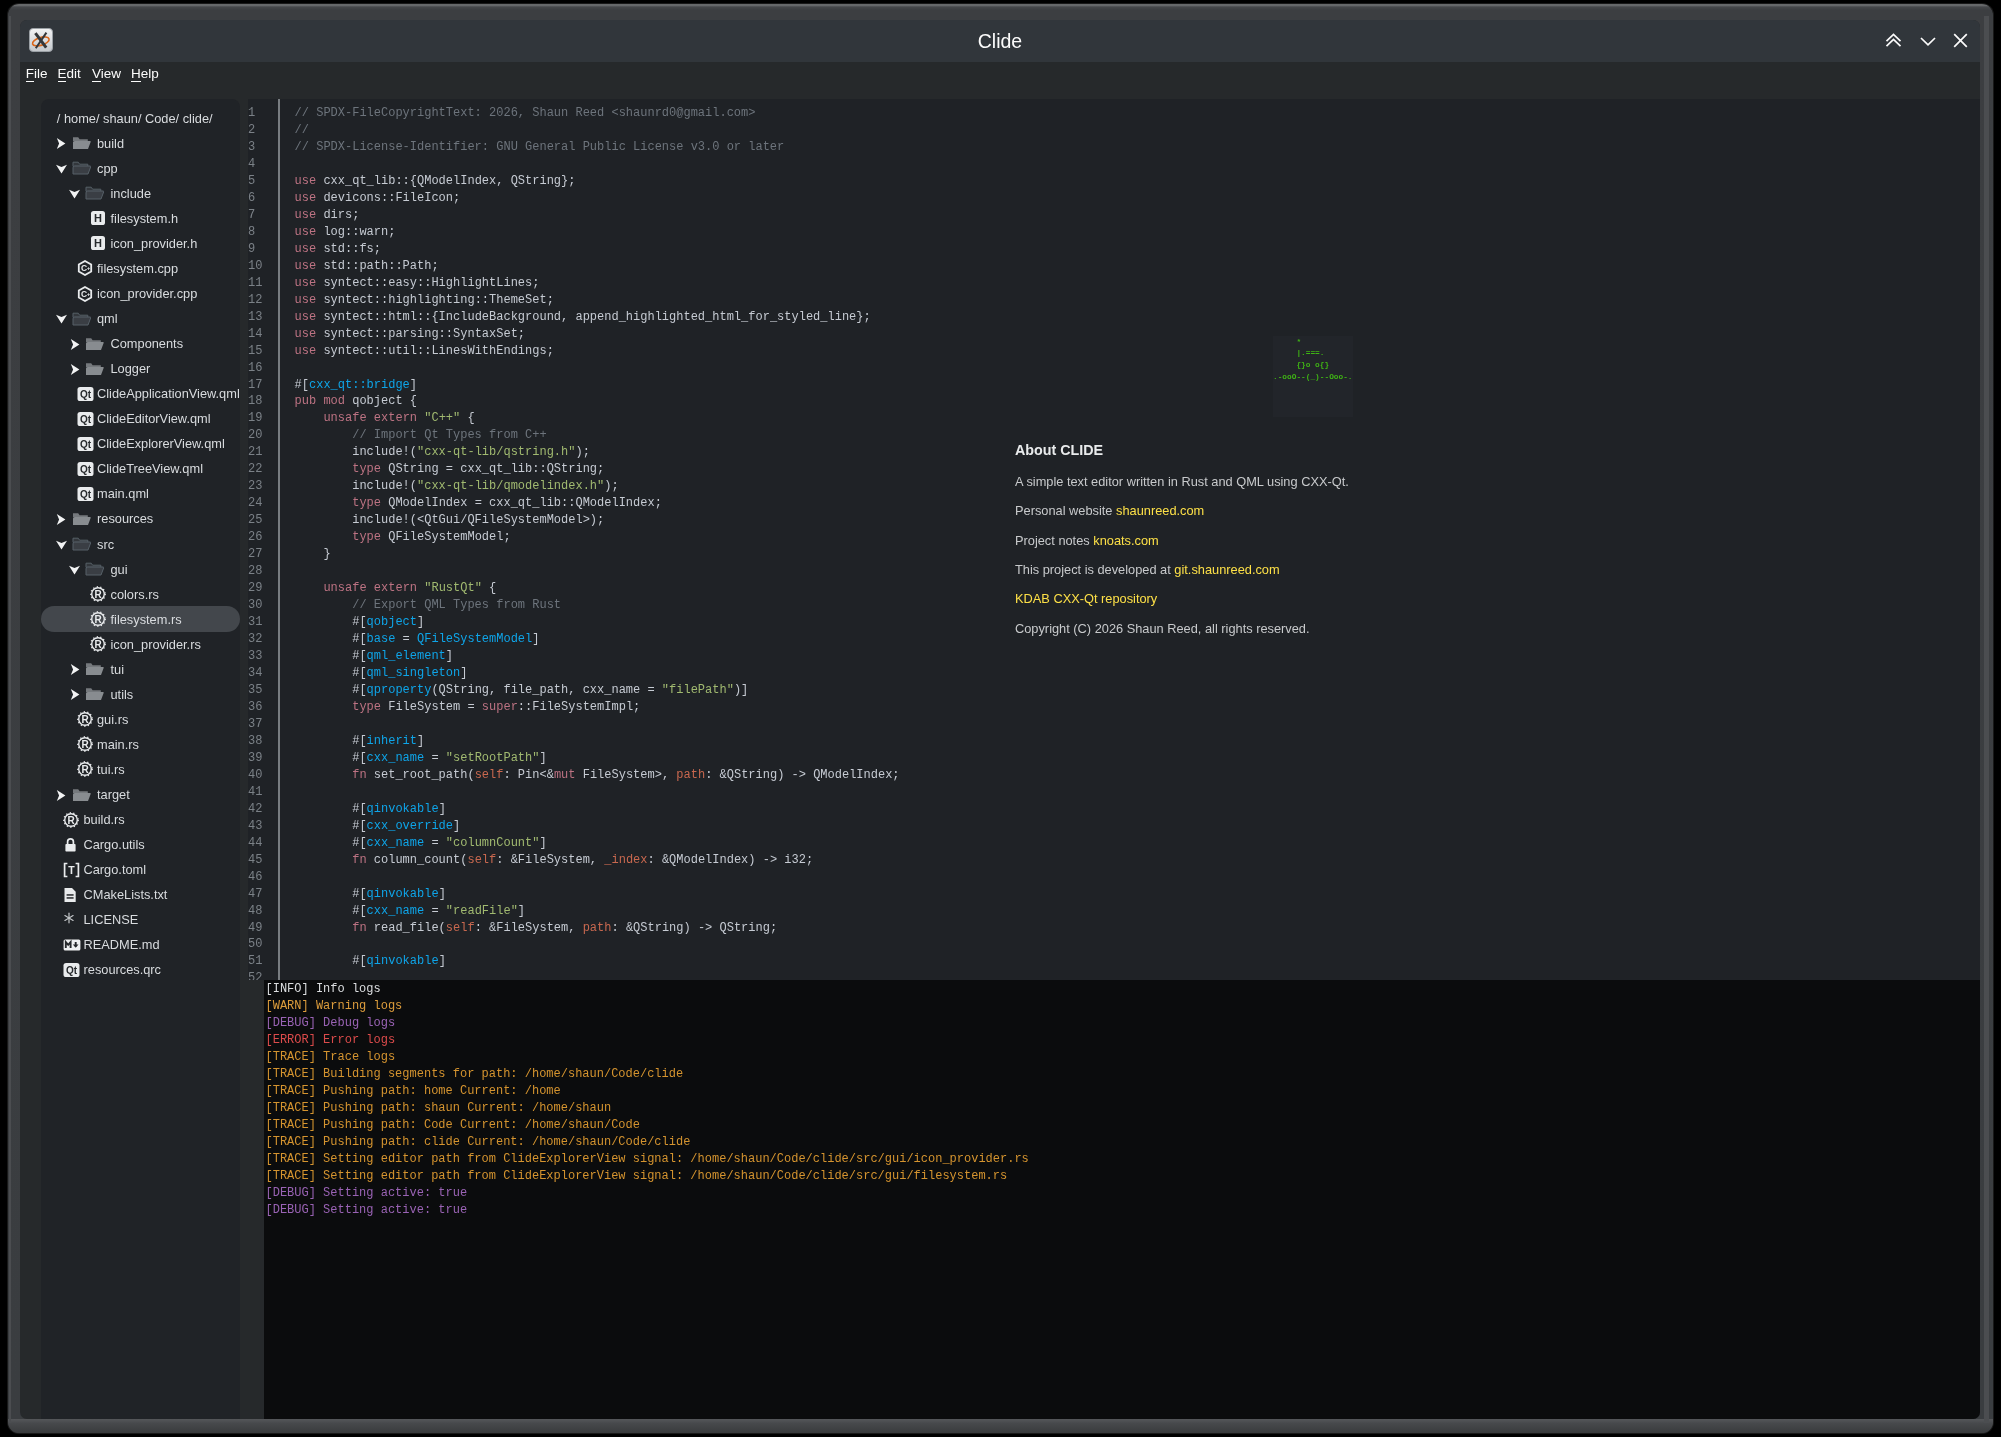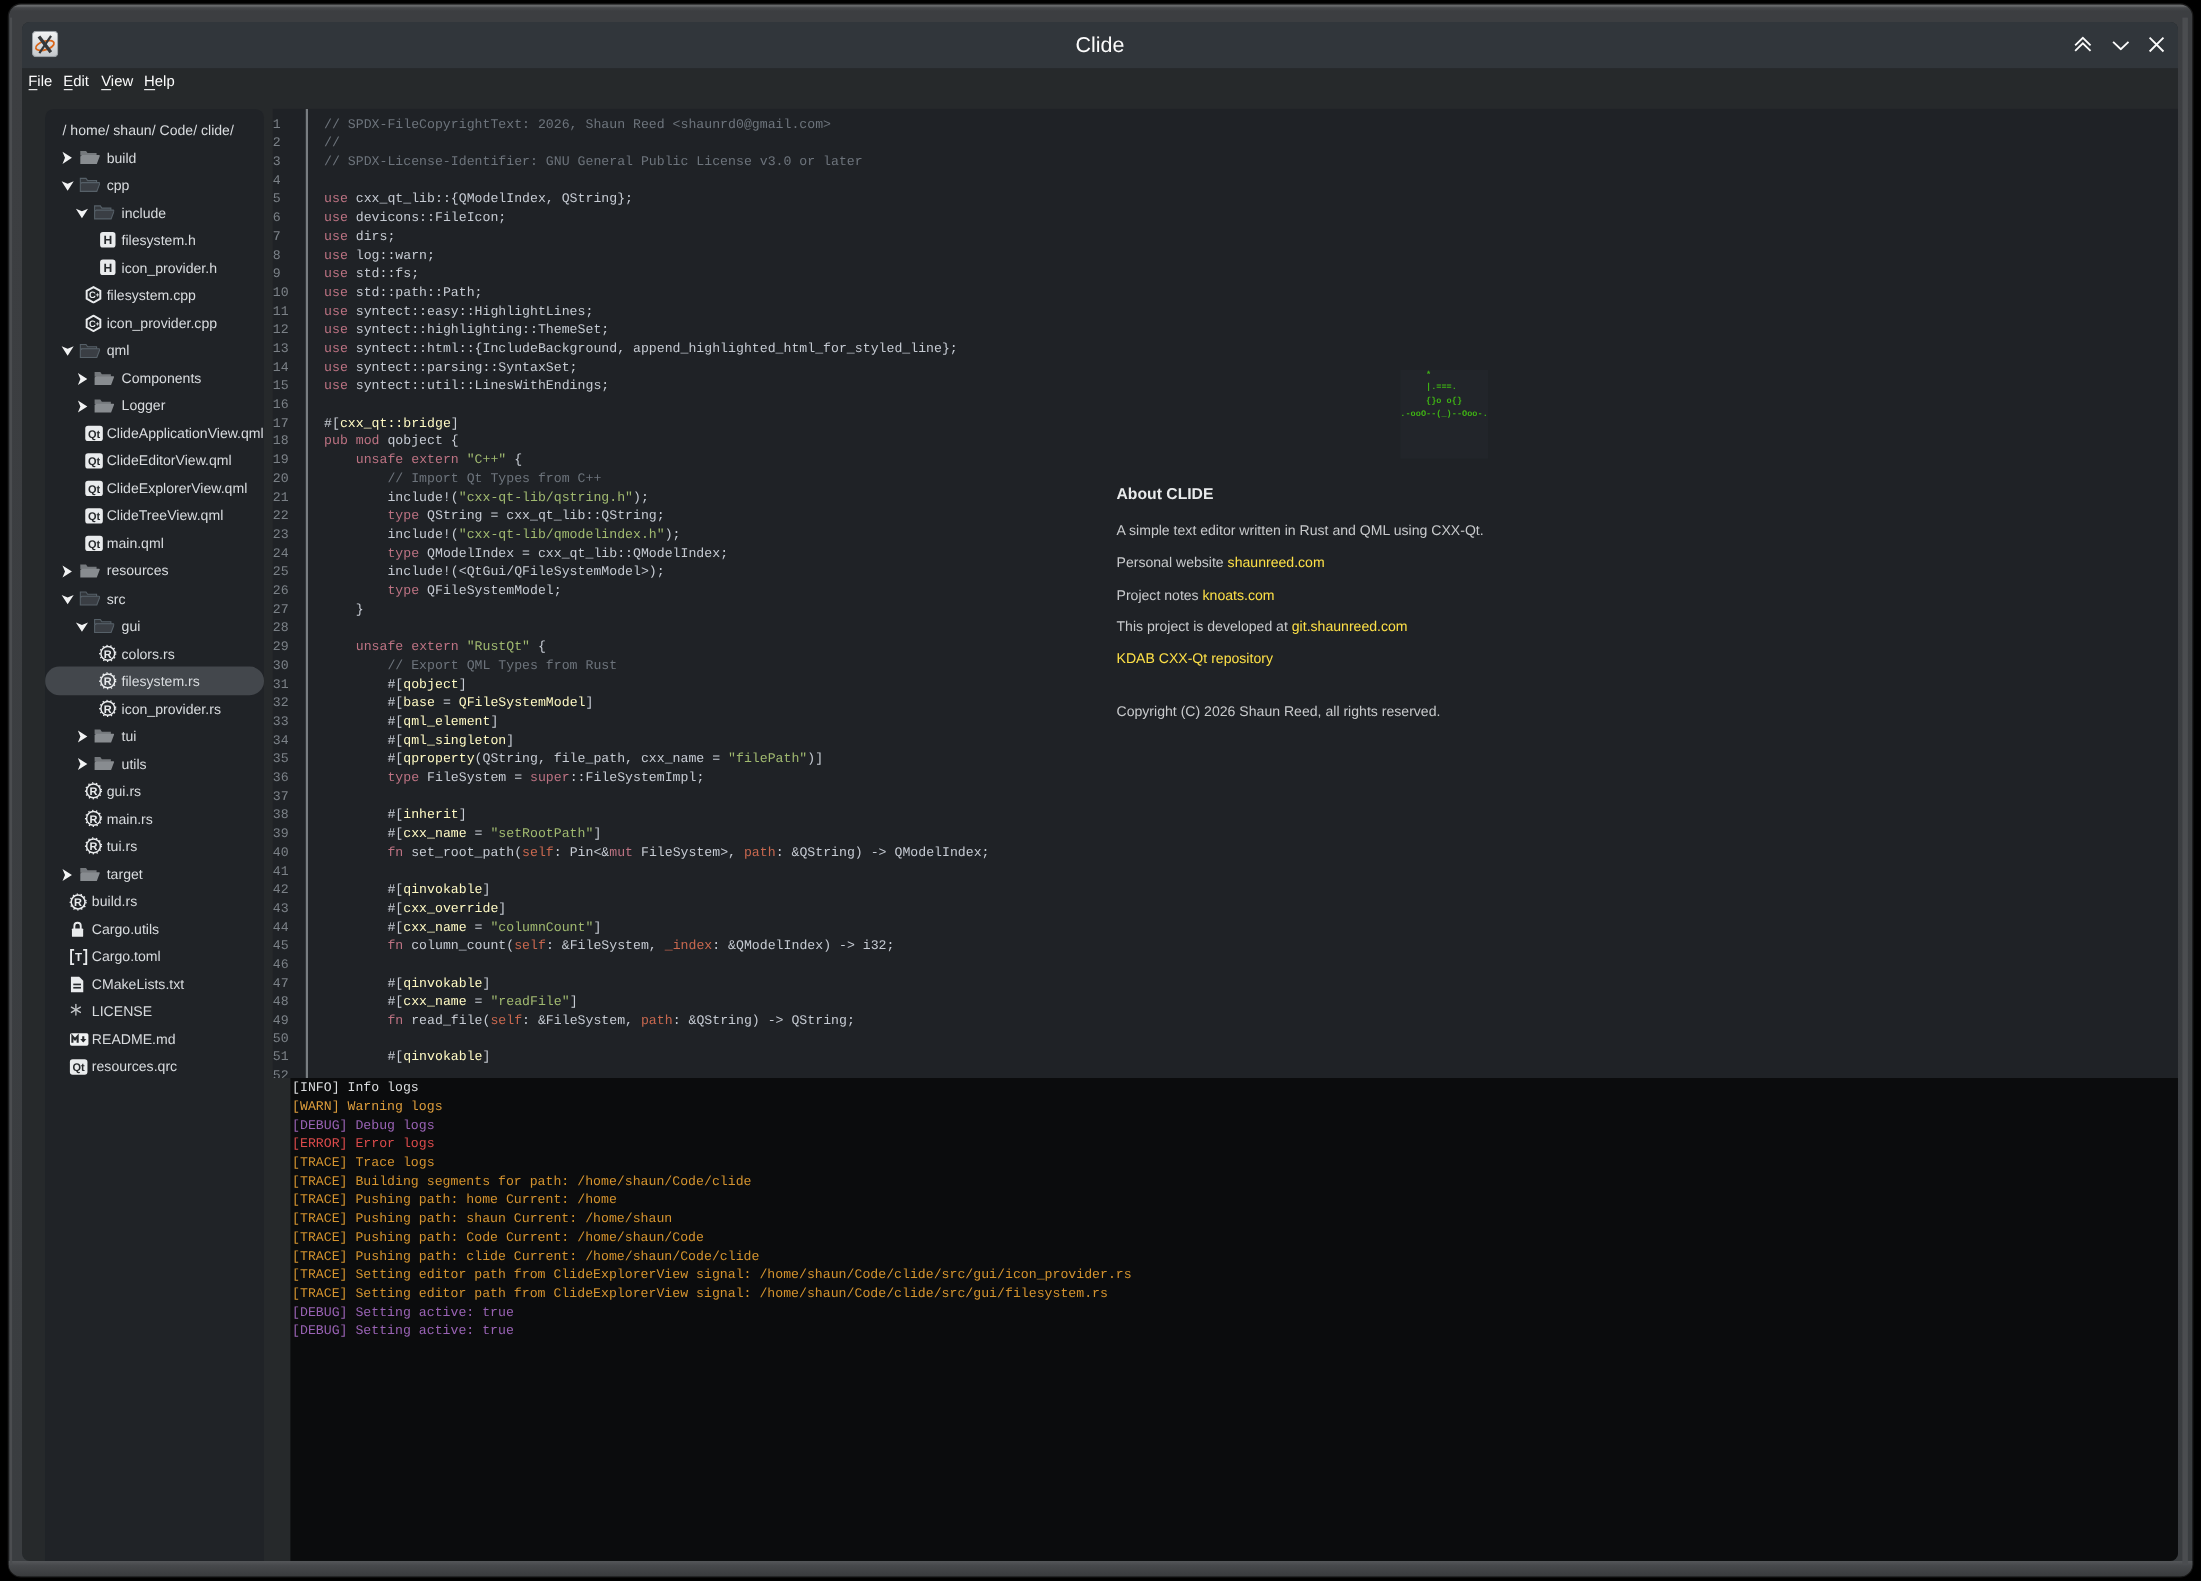--- a/index.html
+++ b/index.html
@@ -25,21 +25,21 @@
 .tlabel { position:absolute; color:#d9dcdf; font-size:12.8px; line-height:25px; white-space:nowrap; }
 #selpill { position:absolute; left:0px; top:507px; width:199px; height:26px; background:#43474c; border-radius:13px; }
 #editor { position:absolute; left:228px; top:79.5px; width:1732px; height:880.5px; background:#1f2226; overflow:hidden; }
 #gutter { position:absolute; left:0px; top:6px; color:#7b8187; font-family:"Liberation Mono",monospace;
   font-size:12px; line-height:16.97px; white-space:pre; }
 #gutline { position:absolute; left:30px; top:0px; width:1.5px; height:881px; background:#787d81; }
 #code { position:absolute; left:46.6px; top:6px; font-family:"Liberation Mono",monospace;
   font-size:12px; line-height:16.97px; white-space:pre; color:#c6cbd3; tab-size:4; }
 #code .c { color:#6d747c; }
 #code .k { color:#bd7383; }
-#code .a { color:#fef9c3; }
+#code .a { color:#0ea5e9; }
 #code .p { color:#c8684f; }
 #code .s { color:#a1ba70; }
 #log { position:absolute; left:244px; top:960.5px; width:1732px; height:439px; background:#0b0c0d;
   font-family:"Liberation Mono",monospace; font-size:12px; line-height:16.97px; white-space:pre; }
 #logpre { position:absolute; left:1.5px; top:1px; }
 .li { color:#dcdee0; } .lw { color:#dd9d3c; } .ld { color:#9a63b5; } .le { color:#dc4b4b; } .lt { color:#d5942f; }
 #about { position:absolute; left:0; top:0; }
 .aline { position:absolute; width:600px; color:#c8cacc; font-size:12.8px; white-space:nowrap; }
 .aline a { color:#fde047; }
 #abouttitle { font-weight:bold; font-size:14.3px; color:#e9ebec; }
@@ -490,21 +490,21 @@
         <span class="k">fn</span> read_file(<span class="p">self</span>: &amp;FileSystem, <span class="p">path</span>: &amp;QString) -&gt; QString;
 
         #[<span class="a">qinvokable</span>]</pre>
 <div id="about">
 <div class="aline" style="left:767px; top:343px;"><span id="abouttitle">About CLIDE</span></div>
 <div class="aline" style="left:767px; top:374.5px;">A simple text editor written in Rust and QML using CXX-Qt.</div>
 <div class="aline" style="left:767px; top:404px;">Personal website <a>shaunreed.com</a></div>
 <div class="aline" style="left:767px; top:433.5px;">Project notes <a>knoats.com</a></div>
 <div class="aline" style="left:767px; top:463px;">This project is developed at <a>git.shaunreed.com</a></div>
 <div class="aline" style="left:767px; top:492px;"><a>KDAB CXX-Qt repository</a></div>
-<div class="aline" style="left:767px; top:521.5px;margin-top:18px;">Copyright (C) 2026 Shaun Reed, all rights reserved.</div>
+<div class="aline" style="left:767px; top:521.5px;">Copyright (C) 2026 Shaun Reed, all rights reserved.</div>
 </div>
 <div id="art">     *
      |.===.
      {}o o{}
 .-ooO--(_)--Ooo-.</div>
 </div>
 <div id="log"><div id="logpre"><span class="li">[INFO] Info logs</span>
 <span class="lw">[WARN] Warning logs</span>
 <span class="ld">[DEBUG] Debug logs</span>
 <span class="le">[ERROR] Error logs</span>

